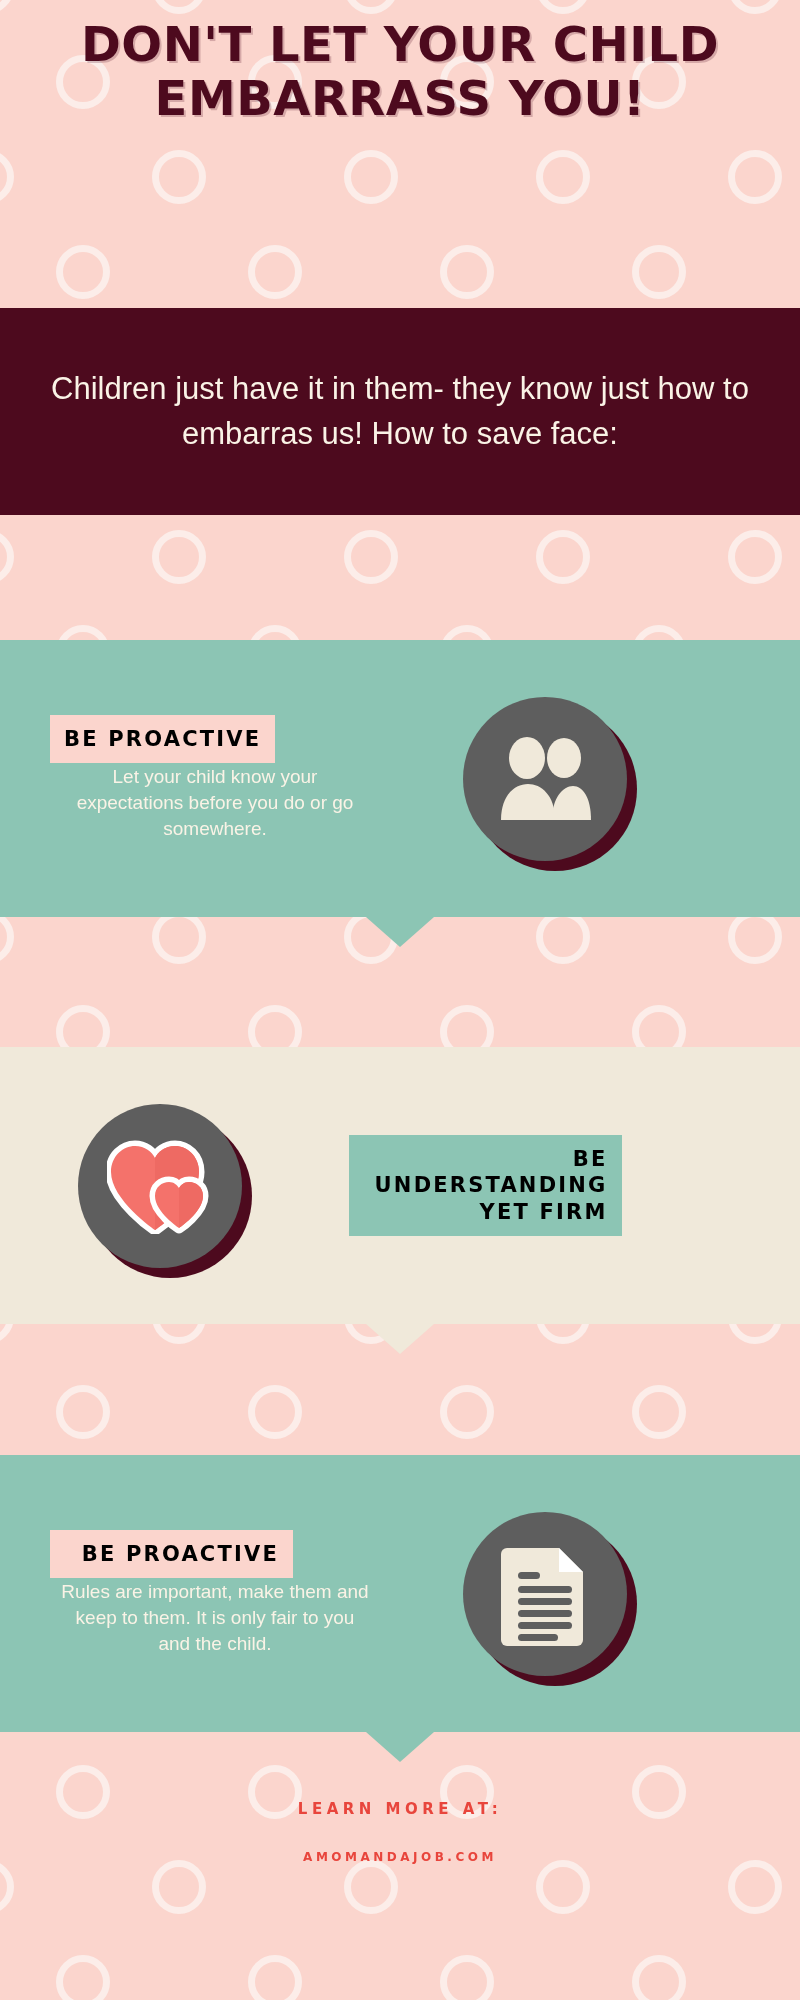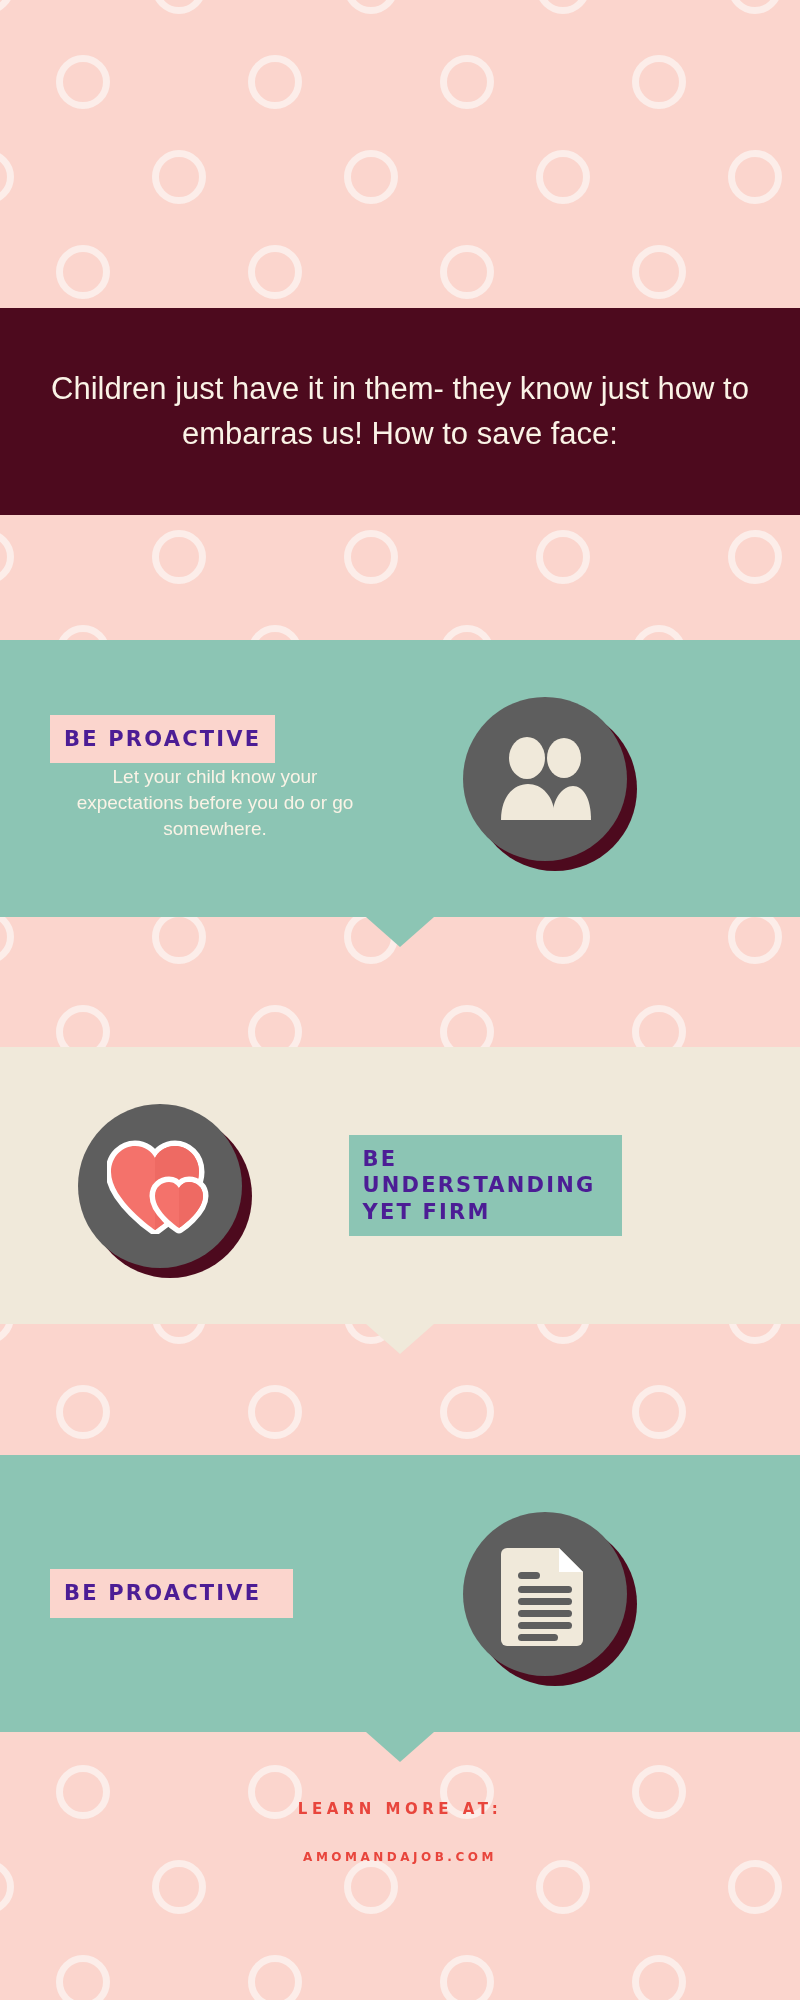--- a/index.html
+++ b/index.html
@@ -131,27 +131,27 @@
     width: 330px;
     display: flex;
     align-items: center;
     justify-content: center;
   }
 
   .tip-heading {
     display: inline-block;
     margin: 0;
     padding: 11px 14px;
-    text-align: left;
+    text-align: right;
     font-family: "DejaVu Sans", sans-serif;
     font-weight: 700;
     font-size: 21px;
     line-height: 1.25;
     letter-spacing: 2.2px;
-    color: #4c1d95;
+    color: #000000;
   }
   .tip-body {
     margin: 0;
     padding: 1px 8px 0 8px;
     text-align: center;
     font-family: "Liberation Sans", sans-serif;
     font-weight: 400;
     font-size: 19px;
     line-height: 1.36;
   }
@@ -357,20 +357,23 @@
       <div class="bg-circle" style="left: 152px; top: 1860px; width: 54px; height: 54px; border-color: rgb(252, 237, 233);"></div>
       <div class="bg-circle" style="left: 344px; top: 1860px; width: 54px; height: 54px; border-color: rgb(252, 237, 233);"></div>
       <div class="bg-circle" style="left: 536px; top: 1860px; width: 54px; height: 54px; border-color: rgb(252, 237, 233);"></div>
       <div class="bg-circle" style="left: 728px; top: 1860px; width: 54px; height: 54px; border-color: rgb(252, 237, 233);"></div>
       <div class="bg-circle" style="left: 56px; top: 1955px; width: 54px; height: 54px; border-color: rgb(252, 237, 233);"></div>
       <div class="bg-circle" style="left: 248px; top: 1955px; width: 54px; height: 54px; border-color: rgb(252, 237, 233);"></div>
       <div class="bg-circle" style="left: 440px; top: 1955px; width: 54px; height: 54px; border-color: rgb(252, 237, 233);"></div>
       <div class="bg-circle" style="left: 632px; top: 1955px; width: 54px; height: 54px; border-color: rgb(252, 237, 233);"></div>
     </div>
 
+  <div class="band" id="header-band">
+    <h1 class="main-title">DON'T LET YOUR CHILD EMBARRASS YOU!</h1>
+  </div>
 
   <div class="band" id="subtitle-band">
     <p class="subtitle-text">Children just have it in them- they know just how to embarras us! How to save face:</p>
   </div>
 
   <div class="tip-band" id="tip-band-1">
     <div class="tip-inner">
       <div class="tip-text-col">
         <div style="display:flex;justify-content:flex-start;">
           <h2 class="tip-heading">BE PROACTIVE</h2>
@@ -425,20 +428,21 @@
     </div>
     <div class="tip-notch"></div>
   </div>
 
   <div class="tip-band" id="tip-band-3">
     <div class="tip-inner">
       <div class="tip-text-col">
         <div style="display:flex;justify-content:flex-start;">
           <h2 class="tip-heading" style="width:215px;">BE PROACTIVE</h2>
         </div>
+        <p class="tip-body">Rules are important, make them and keep to them. It is only fair to you and the child.</p>
       </div>
       <div class="tip-icon-col">
         <div class="icon-badge">
           <div class="badge-shadow"></div>
           <div class="badge-disc">
             <span>
               <svg width="88" height="104" viewBox="0 0 88 104" aria-hidden="true">
                 <path d="M6 6 h52 l24 24 v68 a6 6 0 0 1 -6 6 h-70 a6 6 0 0 1 -6 -6 v-86 a6 6 0 0 1 6 -6 z" fill="#F0E9DA"></path>
                 <path d="M58 6 l24 24 h-24 z" fill="#FFFFFF"></path>
                 <rect x="17" y="30" width="22" height="7" rx="3.5" fill="#5E5E5E"></rect>

